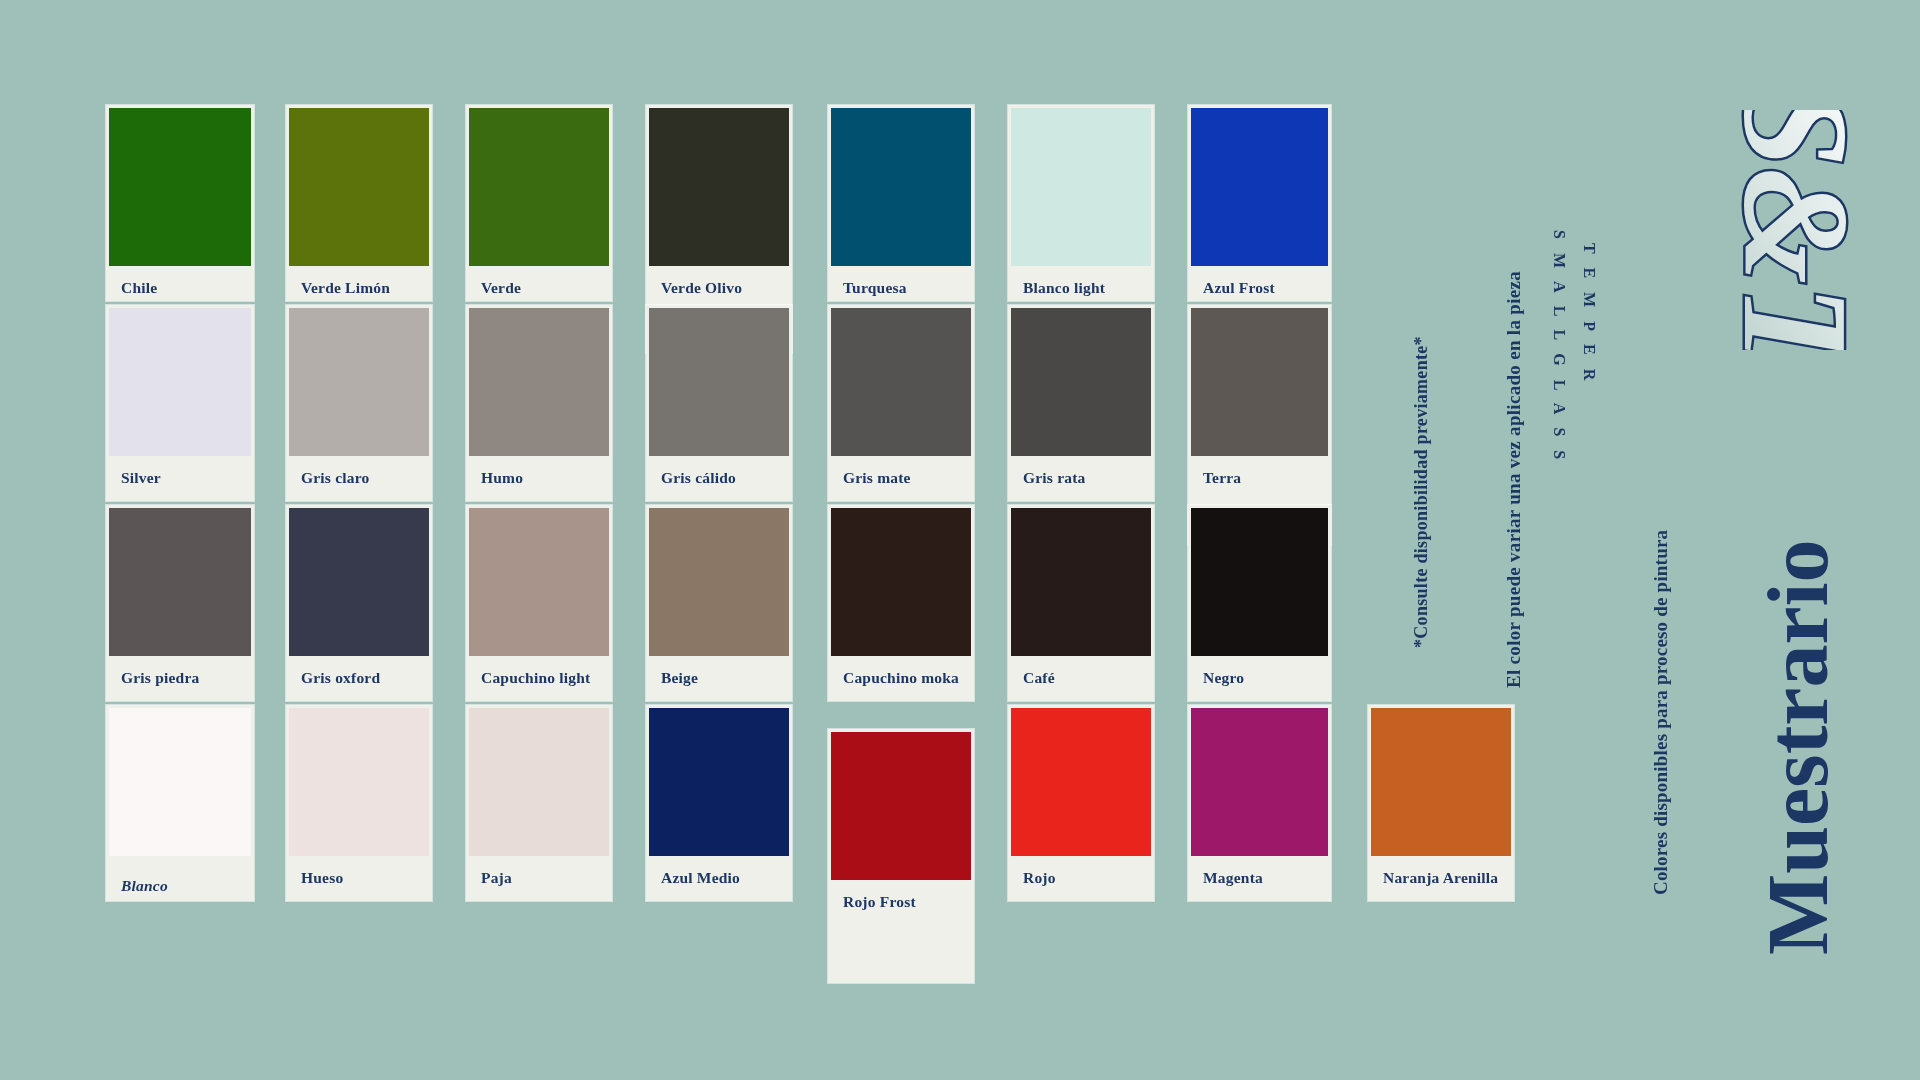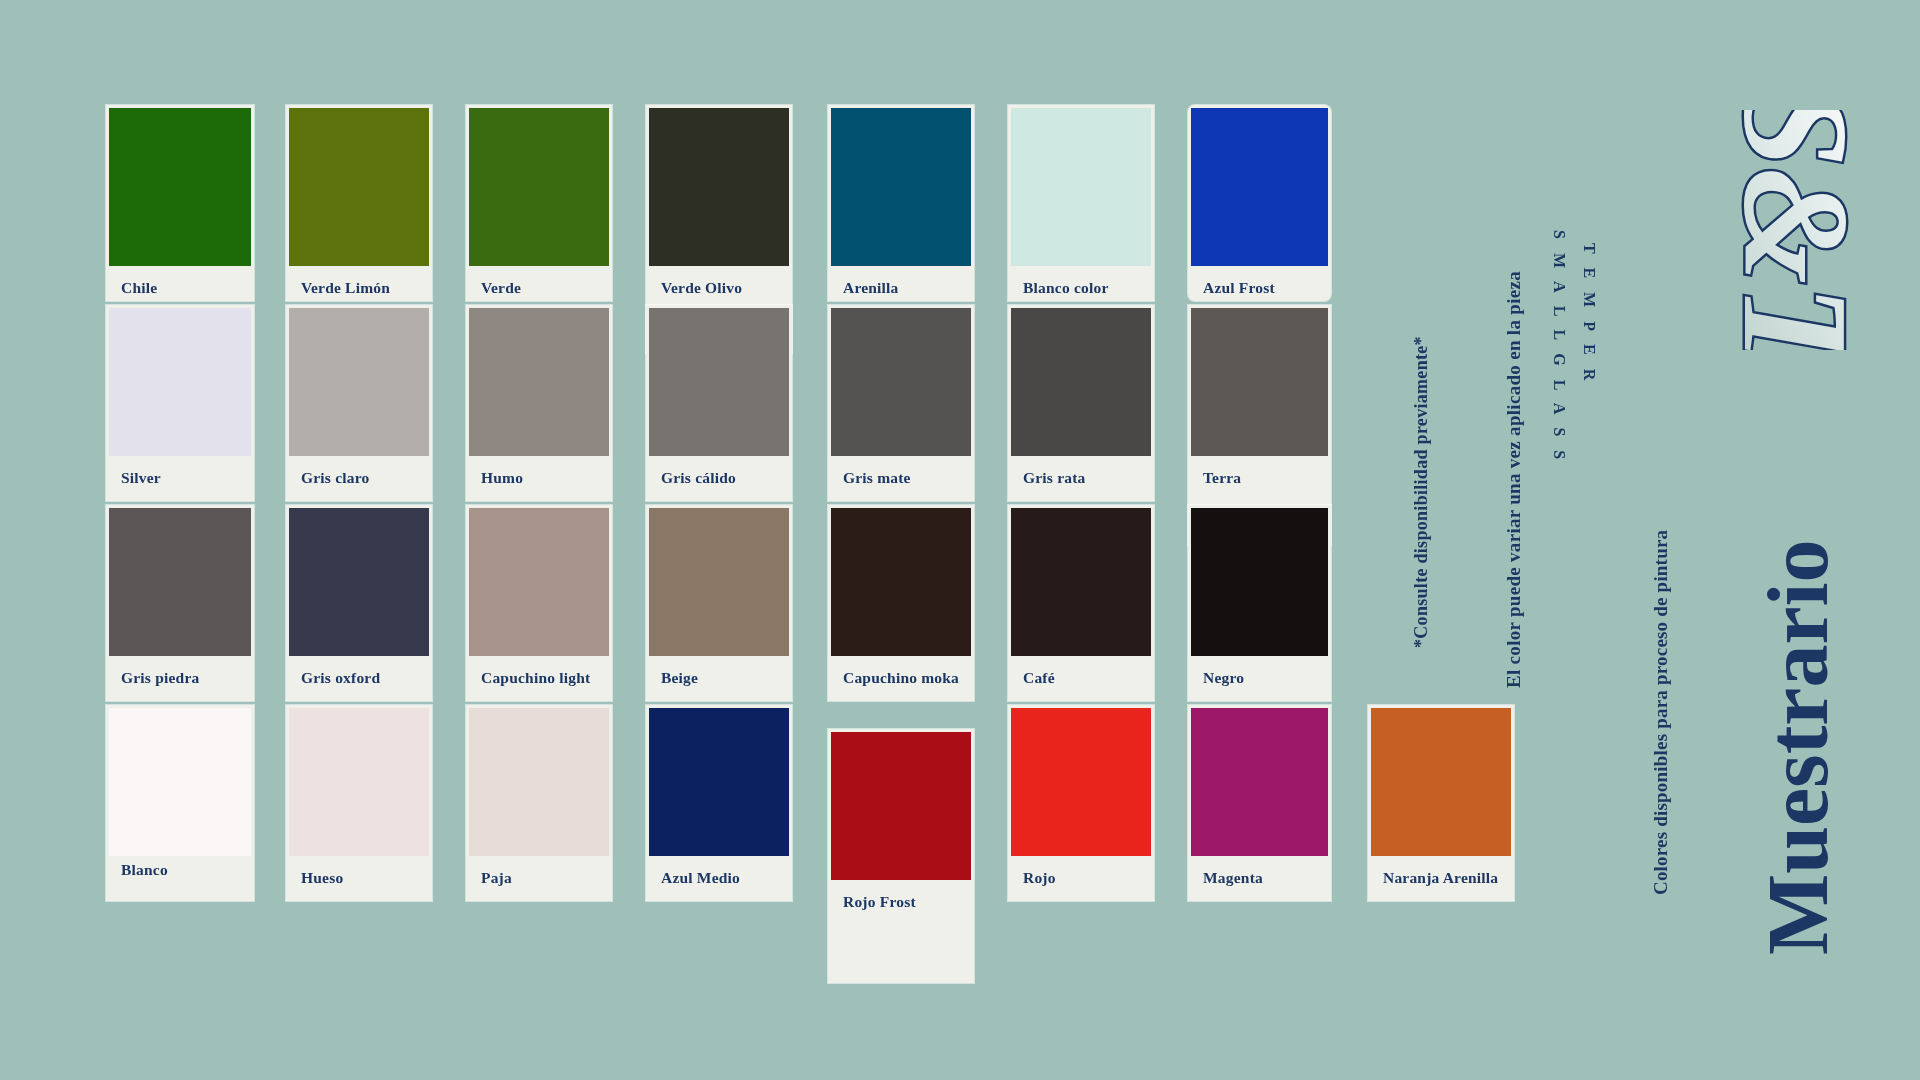--- a/index.html
+++ b/index.html
@@ -139,27 +139,27 @@
       <div class="swatch-card" style="left: 360px; top: 0px; width: 146px; height: 196px;">
         <div class="swatch-chip" title="Verde" style="height: 158px; background: rgb(58, 107, 16);"></div>
         <div class="swatch-label" style="top: 174px;">Verde</div>
       </div>
       <div class="swatch-card" style="left: 540px; top: 0px; width: 146px; height: 248px;">
         <div class="swatch-chip" title="Verde Olivo" style="height: 158px; background: rgb(45, 47, 37);"></div>
         <div class="swatch-label" style="top: 174px;">Verde Olivo</div>
       </div>
       <div class="swatch-card" style="left: 722px; top: 0px; width: 146px; height: 196px;">
         <div class="swatch-chip" title="Turquesa" style="height: 158px; background: rgb(2, 80, 111);"></div>
-        <div class="swatch-label" style="top: 174px;">Arenilla</div>
+        <div class="swatch-label" style="top: 174px;">Turquesa</div>
       </div>
       <div class="swatch-card" style="left: 902px; top: 0px; width: 146px; height: 196px;">
         <div class="swatch-chip" title="Blanco menta" style="height: 158px; background: rgb(207, 232, 226);"></div>
-        <div class="swatch-label" style="top: 174px;">Blanco color</div>
-      </div>
-      <div class="swatch-card" style="left: 1082px; top: 0px; width: 143px; height: 196px; border-radius: 7px;">
+        <div class="swatch-label" style="top: 174px;">Blanco light</div>
+      </div>
+      <div class="swatch-card" style="left: 1082px; top: 0px; width: 143px; height: 196px;">
         <div class="swatch-chip" title="Azul Frost" style="height: 158px; background: rgb(13, 55, 180);"></div>
         <div class="swatch-label" style="top: 174px;">Azul Frost</div>
       </div>
       <div class="swatch-card" style="left: 0px; top: 200px; width: 148px; height: 196px;">
         <div class="swatch-chip" title="Silver" style="height: 148px; background: rgb(226, 225, 236);"></div>
         <div class="swatch-label" style="top: 164px;">Silver</div>
       </div>
       <div class="swatch-card" style="left: 180px; top: 200px; width: 146px; height: 196px;">
         <div class="swatch-chip" title="Gris claro" style="height: 148px; background: rgb(180, 174, 171);"></div>
         <div class="swatch-label" style="top: 164px;">Gris claro</div>
@@ -207,21 +207,21 @@
       <div class="swatch-card" style="left: 902px; top: 400px; width: 146px; height: 196px;">
         <div class="swatch-chip" title="Café" style="height: 148px; background: rgb(38, 27, 24);"></div>
         <div class="swatch-label" style="top: 164px;">Café</div>
       </div>
       <div class="swatch-card" style="left: 1082px; top: 400px; width: 143px; height: 196px;">
         <div class="swatch-chip" title="Negro" style="height: 148px; background: rgb(19, 16, 15);"></div>
         <div class="swatch-label" style="top: 164px;">Negro</div>
       </div>
       <div class="swatch-card" style="left: 0px; top: 600px; width: 148px; height: 196px;">
         <div class="swatch-chip" title="Blanco" style="height: 148px; background: rgb(250, 247, 246);"></div>
-        <div class="swatch-label" style="top: 156px;">Blanco</div>
+        <div class="swatch-label" style="top: 172px; font-style: italic;">Blanco</div>
       </div>
       <div class="swatch-card" style="left: 180px; top: 600px; width: 146px; height: 196px;">
         <div class="swatch-chip" title="Hueso" style="height: 148px; background: rgb(238, 226, 224);"></div>
         <div class="swatch-label" style="top: 164px;">Hueso</div>
       </div>
       <div class="swatch-card" style="left: 360px; top: 600px; width: 146px; height: 196px;">
         <div class="swatch-chip" title="Paja" style="height: 148px; background: rgb(232, 220, 217);"></div>
         <div class="swatch-label" style="top: 164px;">Paja</div>
       </div>
       <div class="swatch-card" style="left: 540px; top: 600px; width: 146px; height: 196px;">

